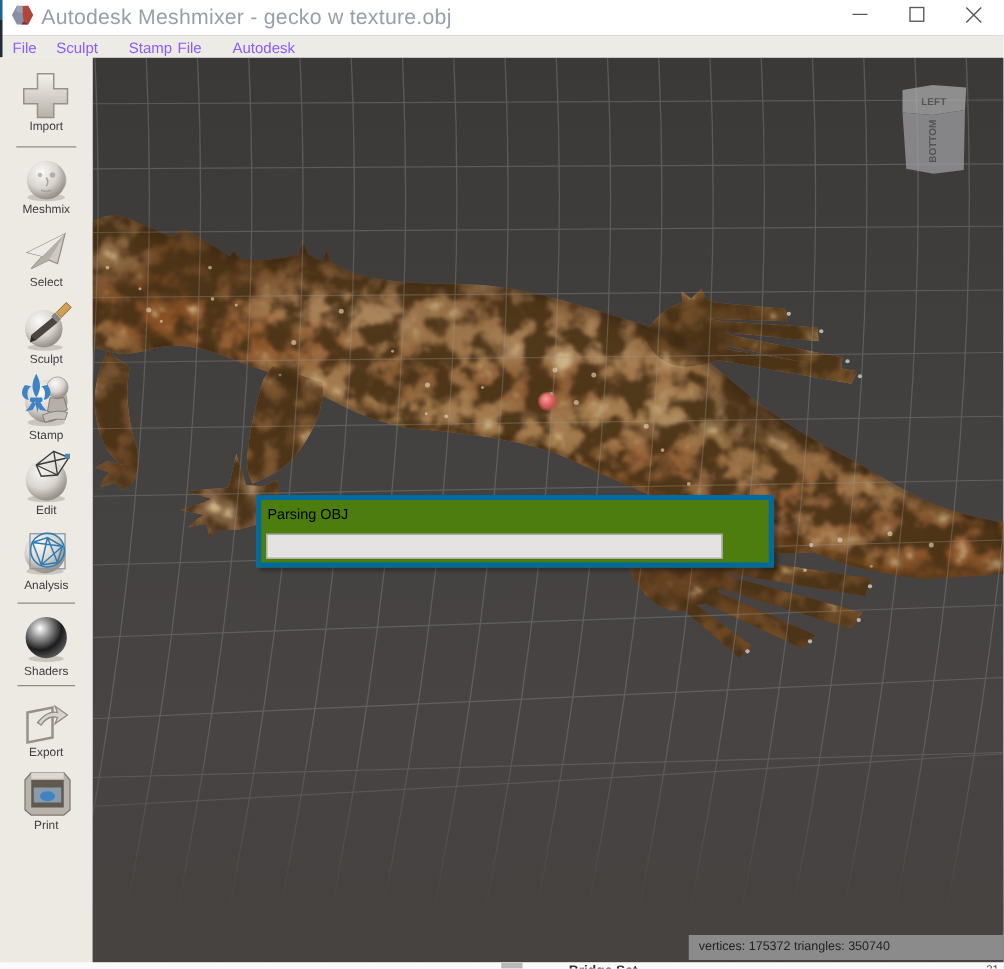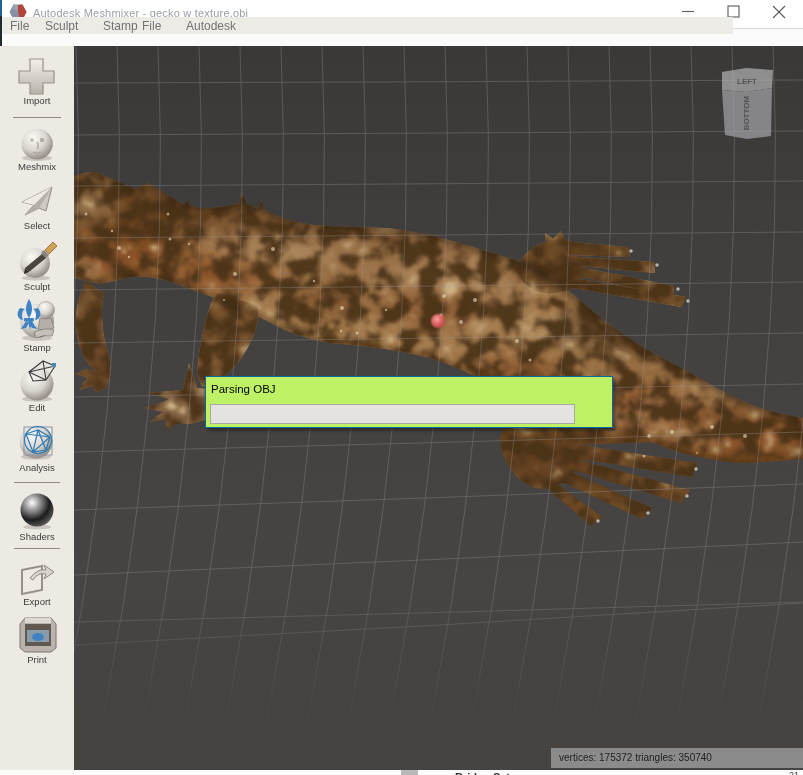--- a/index.html
+++ b/index.html
@@ -6,31 +6,31 @@
 .abs{position:absolute}
 </style></head><body>
 
 <div class="abs" style="left:0;top:0;width:803px;height:28px;background:#ffffff;border-bottom:1px solid #d9d7d3"></div>
 <svg class="abs" style="left:9px;top:4px" width="18" height="16" viewBox="0 0 18 16">
  <polygon points="4.5,0.5 13.5,0.5 17.5,8 13.5,15.5 4.5,15.5 0.5,8" fill="#8890a4"></polygon>
  <polygon points="9,1 13.5,0.5 17.5,8 13.5,15.5 10,13 9,7" fill="#b2443a"></polygon>
  <polygon points="10,13 13.5,15.5 8,15.5" fill="#7e3029"></polygon>
  <polygon points="4.5,0.5 9,1 9,7 4,5" fill="#9aa2b4"></polygon>
 </svg>
-<div class="abs" style="left:33px;top:0;height:27px;line-height:27px;font-size:11px;color:#999fa8;letter-spacing:0.2px">Autodesk Meshmixer - gecko w texture.obj</div>
+<div class="abs" style="left:33px;top:0;height:27px;line-height:27px;font-size:17px;color:#999fa8;letter-spacing:0.2px">Autodesk Meshmixer - gecko w texture.obj</div>
 <svg class="abs" style="left:670px;top:0px" width="133" height="26" viewBox="0 0 133 26">
  <g stroke="#5a5a5a" stroke-width="1.1" fill="none">
   <line x1="12" y1="11.5" x2="24" y2="11.5"></line>
   <rect x="58" y="6" width="11" height="11"></rect>
   <line x1="103" y1="6" x2="115" y2="18"></line>
       <line x1="115" y1="6" x2="103" y2="18"></line>
  </g>
 </svg>
 
-<div class="abs" style="left:0;top:17px;width:733px;height:17px;background:#edebe6;font-size:12px;color:#737373">
+<div class="abs" style="left:0;top:29px;width:803px;height:17px;background:#edebe6;font-size:12px;color:#8b5cf6">
  <span class="abs" style="left:10px;top:2px">File</span>
  <span class="abs" style="left:45px;top:2px">Sculpt</span>
  <span class="abs" style="left:103px;top:2px">Stamp</span>
  <span class="abs" style="left:142px;top:2px">File</span>
  <span class="abs" style="left:186px;top:2px">Autodesk</span>
 </div>
 
 <div class="abs" style="left:0;top:0;width:2px;height:16px;background:#1c6295"></div>
 <div class="abs" style="left:0;top:16px;width:2px;height:30px;background:#1f2a33"></div>
 <div class="abs" style="left:0;top:46px;width:2px;height:724px;background:#dfdcd6"></div>
@@ -311,22 +311,22 @@
  <g opacity="0.72">
   <polygon points="722,72 746,68 773,70 772,88 746,92 722,90" fill="#b0afb1"></polygon>
   <polygon points="722,90 746,92 772,88 771,136 747,139 725,135" fill="#a2a1a4"></polygon>
   <g fill="#5d5d5f" font-family="Liberation Sans,sans-serif" font-size="8" font-weight="bold">
    <text x="747" y="84" text-anchor="middle">LEFT</text>
    <text x="749" y="113" text-anchor="middle" transform="rotate(-90 749 113)">BOTTOM</text>
   </g>
  </g>
 </svg>
 
-<div class="abs" style="left:205px;top:376px;width:406px;height:50px;background:#bef264;
- border:1px solid #0369a1;box-shadow:3px 3px 3px rgba(20,20,20,0.45)">
+<div class="abs" style="left:205px;top:396px;width:406px;height:50px;background:#4d7c0f;
+ border:4px solid #0369a1;box-shadow:3px 3px 3px rgba(20,20,20,0.45)">
  <div class="abs" style="left:5px;top:6px;font-size:11.5px;color:#000">Parsing OBJ</div>
  <div class="abs" style="left:4px;top:27px;width:363px;height:18px;background:#e4e3e2;border:1px solid #a8a8a8"></div>
 </div>
 
 <div class="abs" style="left:551px;top:748px;width:252px;height:20px;background:#8b8b8b;
  font-size:10px;color:#222;line-height:20px;padding-left:8px;box-sizing:border-box">vertices: 175372 triangles: 350740</div>
 
 <div class="abs" style="left:0;top:770px;width:803px;height:5px;background:#fbfbfb;overflow:hidden">
  <div class="abs" style="left:401px;top:0;width:17px;height:5px;background:#b9b9b9"></div>
  <div class="abs" style="left:455px;top:1px;font-size:11px;color:#333;font-weight:bold">Bridge Set</div>

